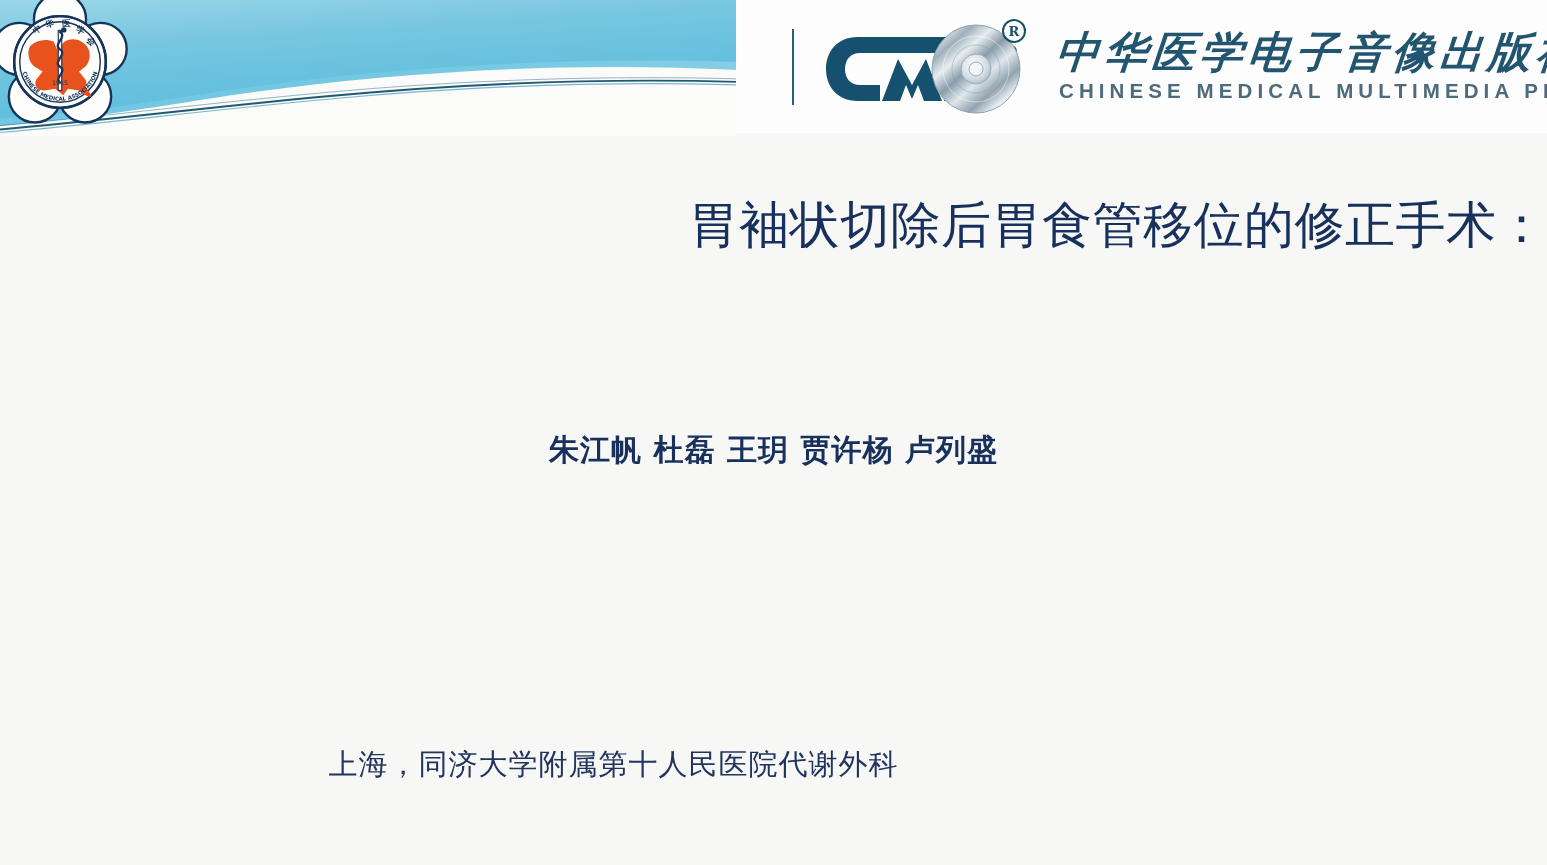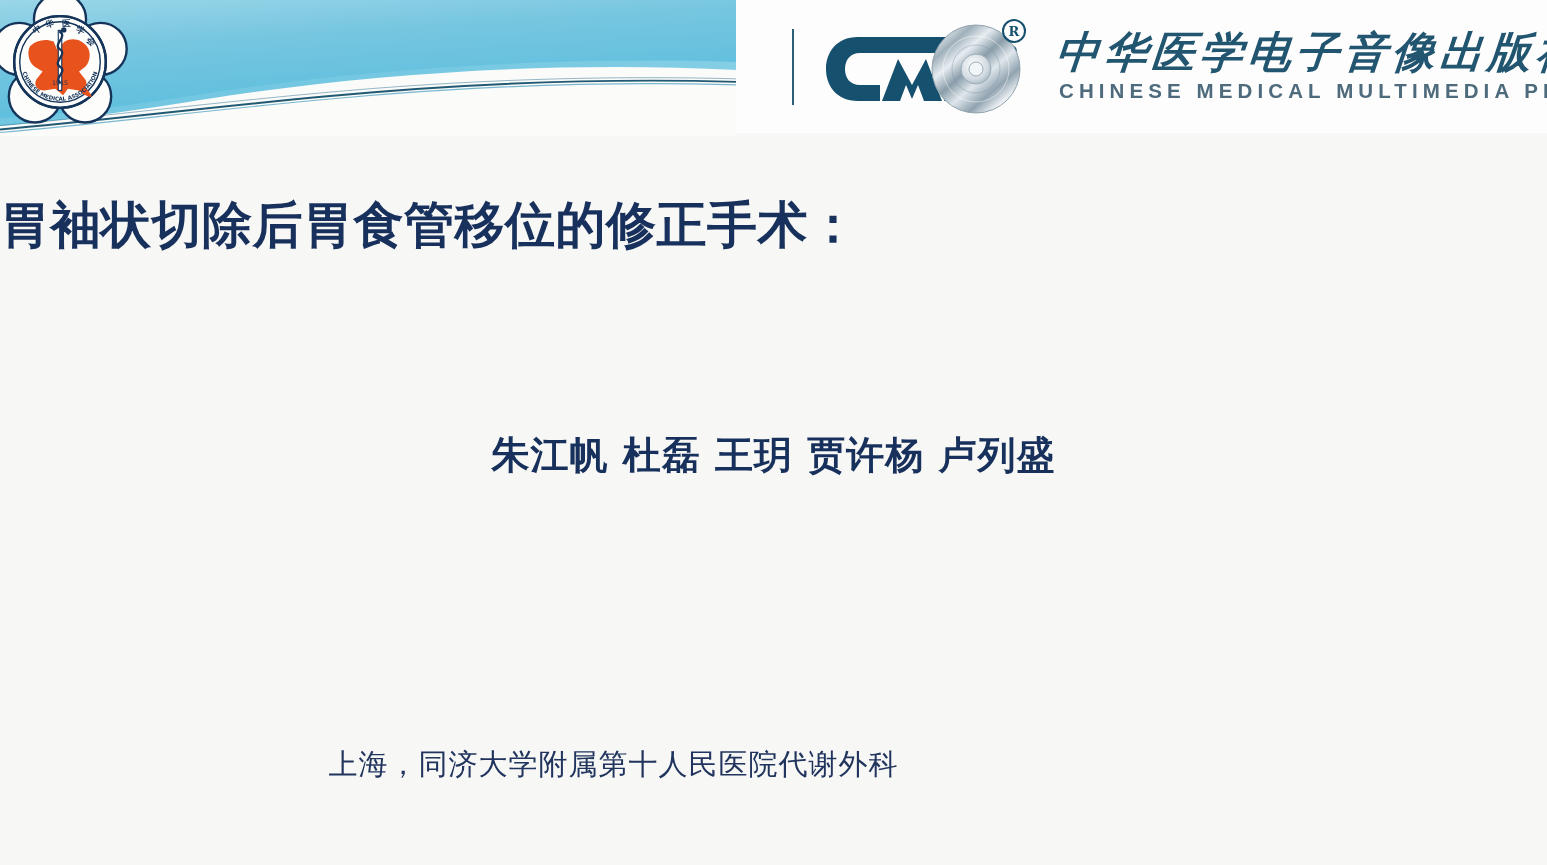--- a/index.html
+++ b/index.html
@@ -91,40 +91,40 @@
     margin-top: 4px;
     padding-left: 3px;
   }
 
   
   #title-block {
     position: absolute;
     left: 0;
     top: 196px;
     width: 1547px;
-    text-align: left;
+    text-align: right;
     color: #17305c;
     font-family: "DejaVu Sans", "Liberation Sans", sans-serif;
-    font-weight: bold;
+    font-weight: normal;
     font-size: 50px;
     line-height: 1.18;
     letter-spacing: 0.5px;
   }
   #title-block .title-line { display: block; white-space: nowrap; }
 
   #authors {
     position: absolute;
     left: 0;
     top: 430px;
     width: 1547px;
     text-align: center;
     color: #17305c;
     font-family: "DejaVu Sans", "Liberation Sans", sans-serif;
     font-weight: bold;
-    font-size: 38px;
+    font-size: 30px;
     letter-spacing: 1px;
     white-space: nowrap;
   }
 
   #affiliation {
     position: absolute;
     left: 0;
     top: 745px;
     width: 1227px;
     text-align: center;

